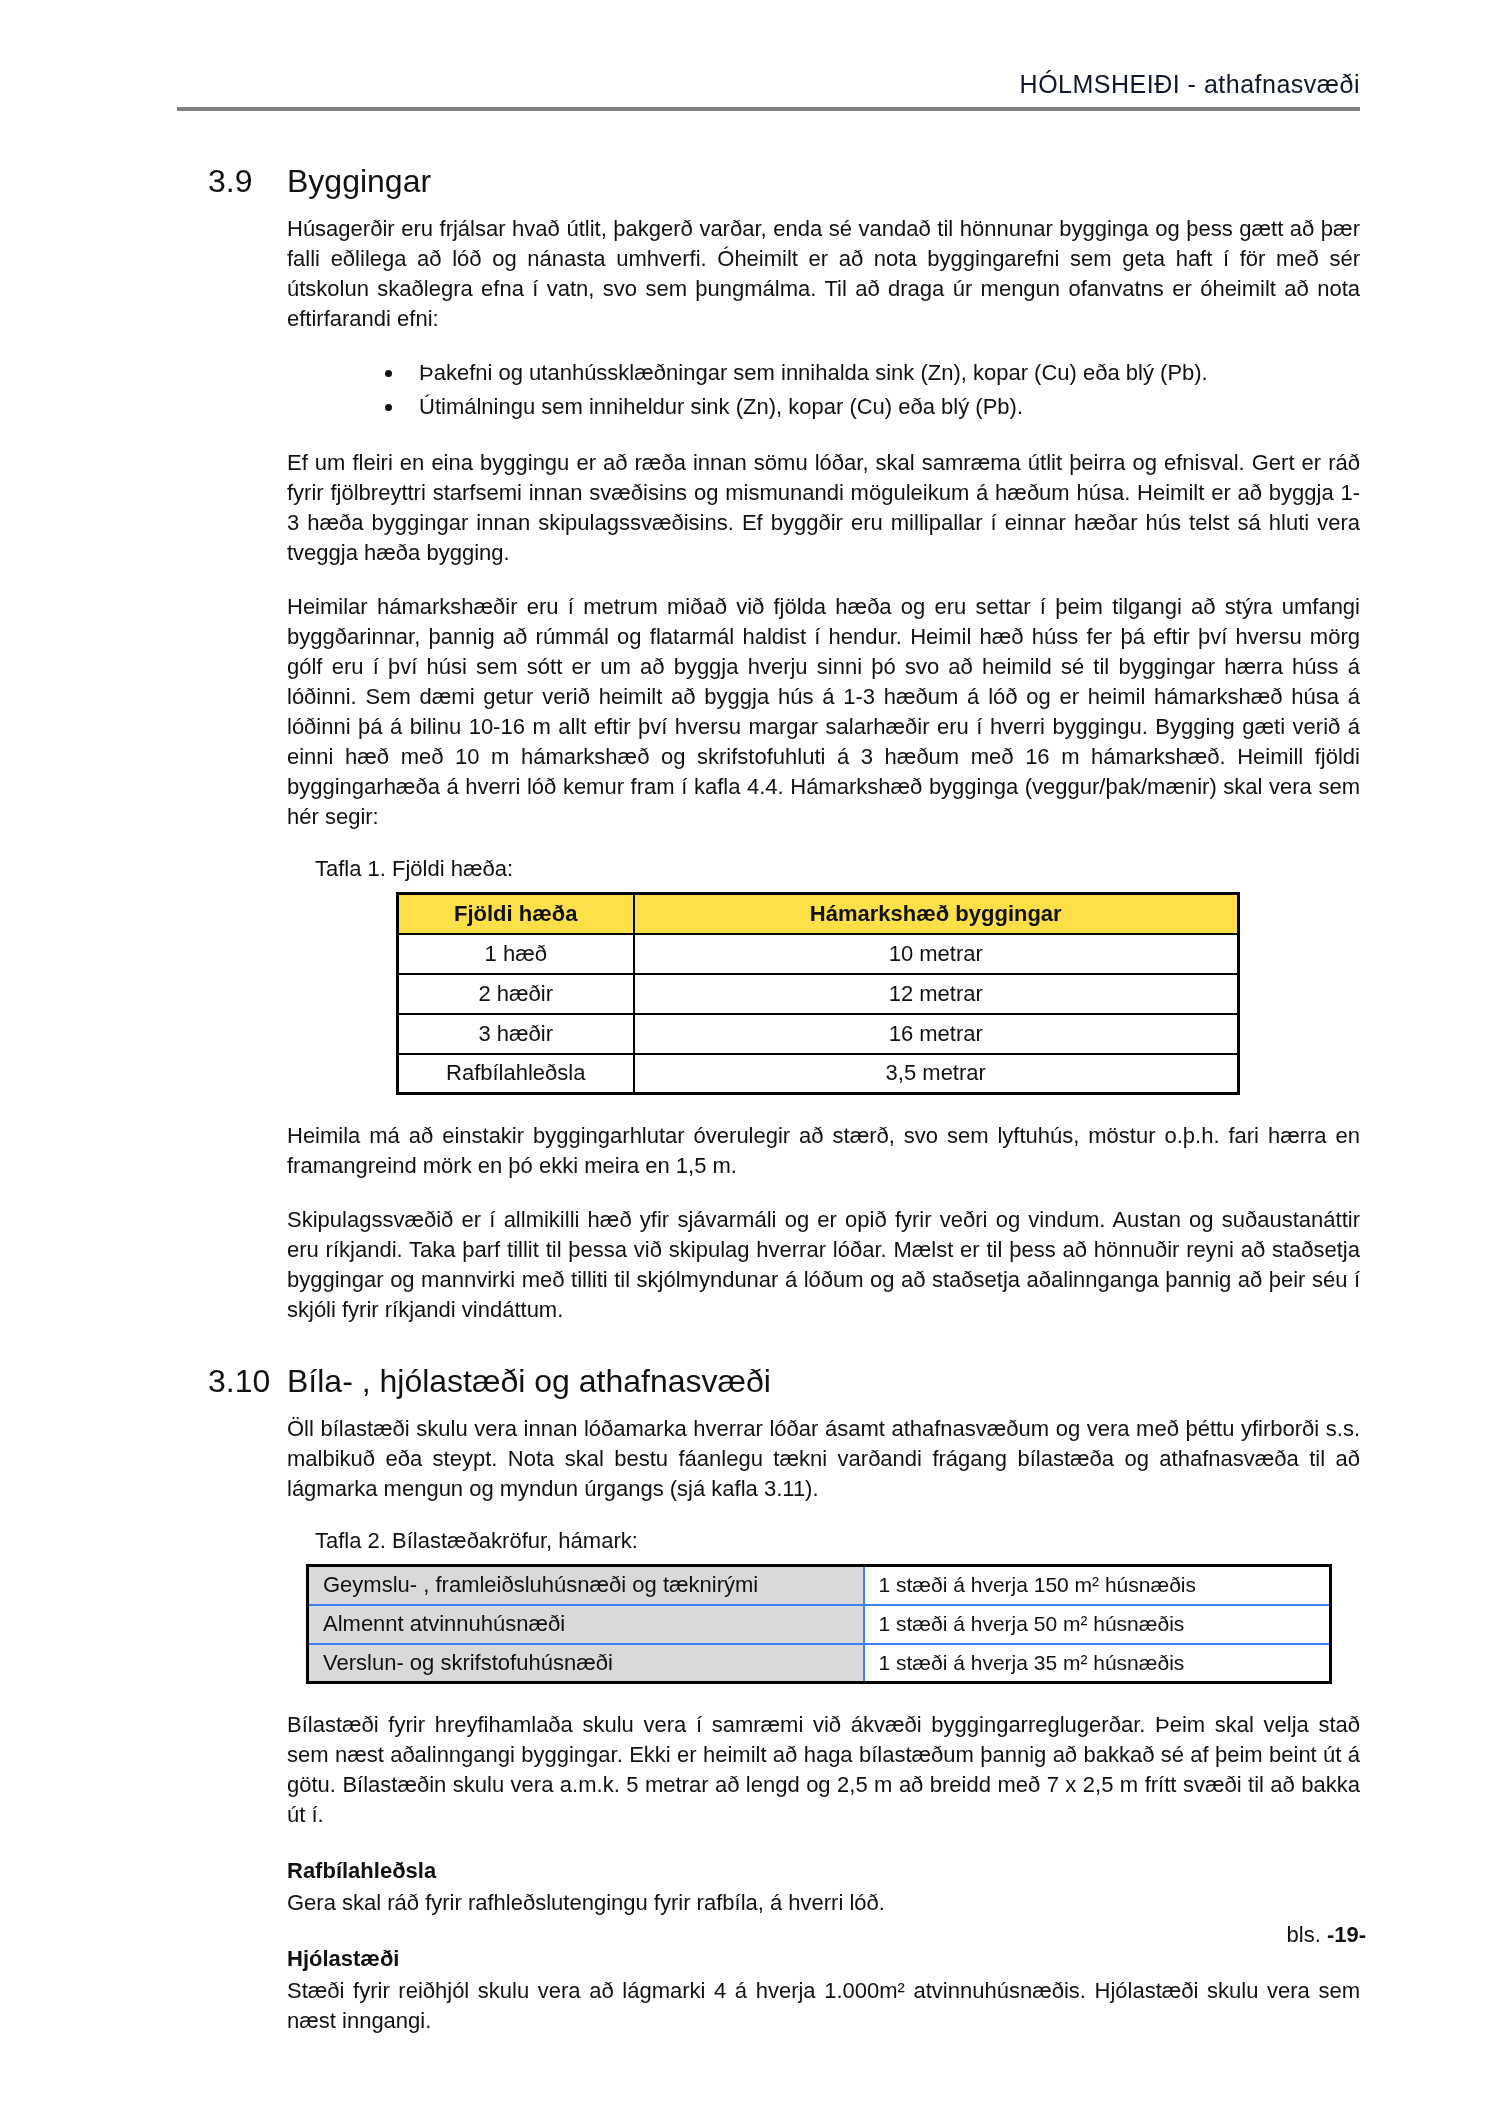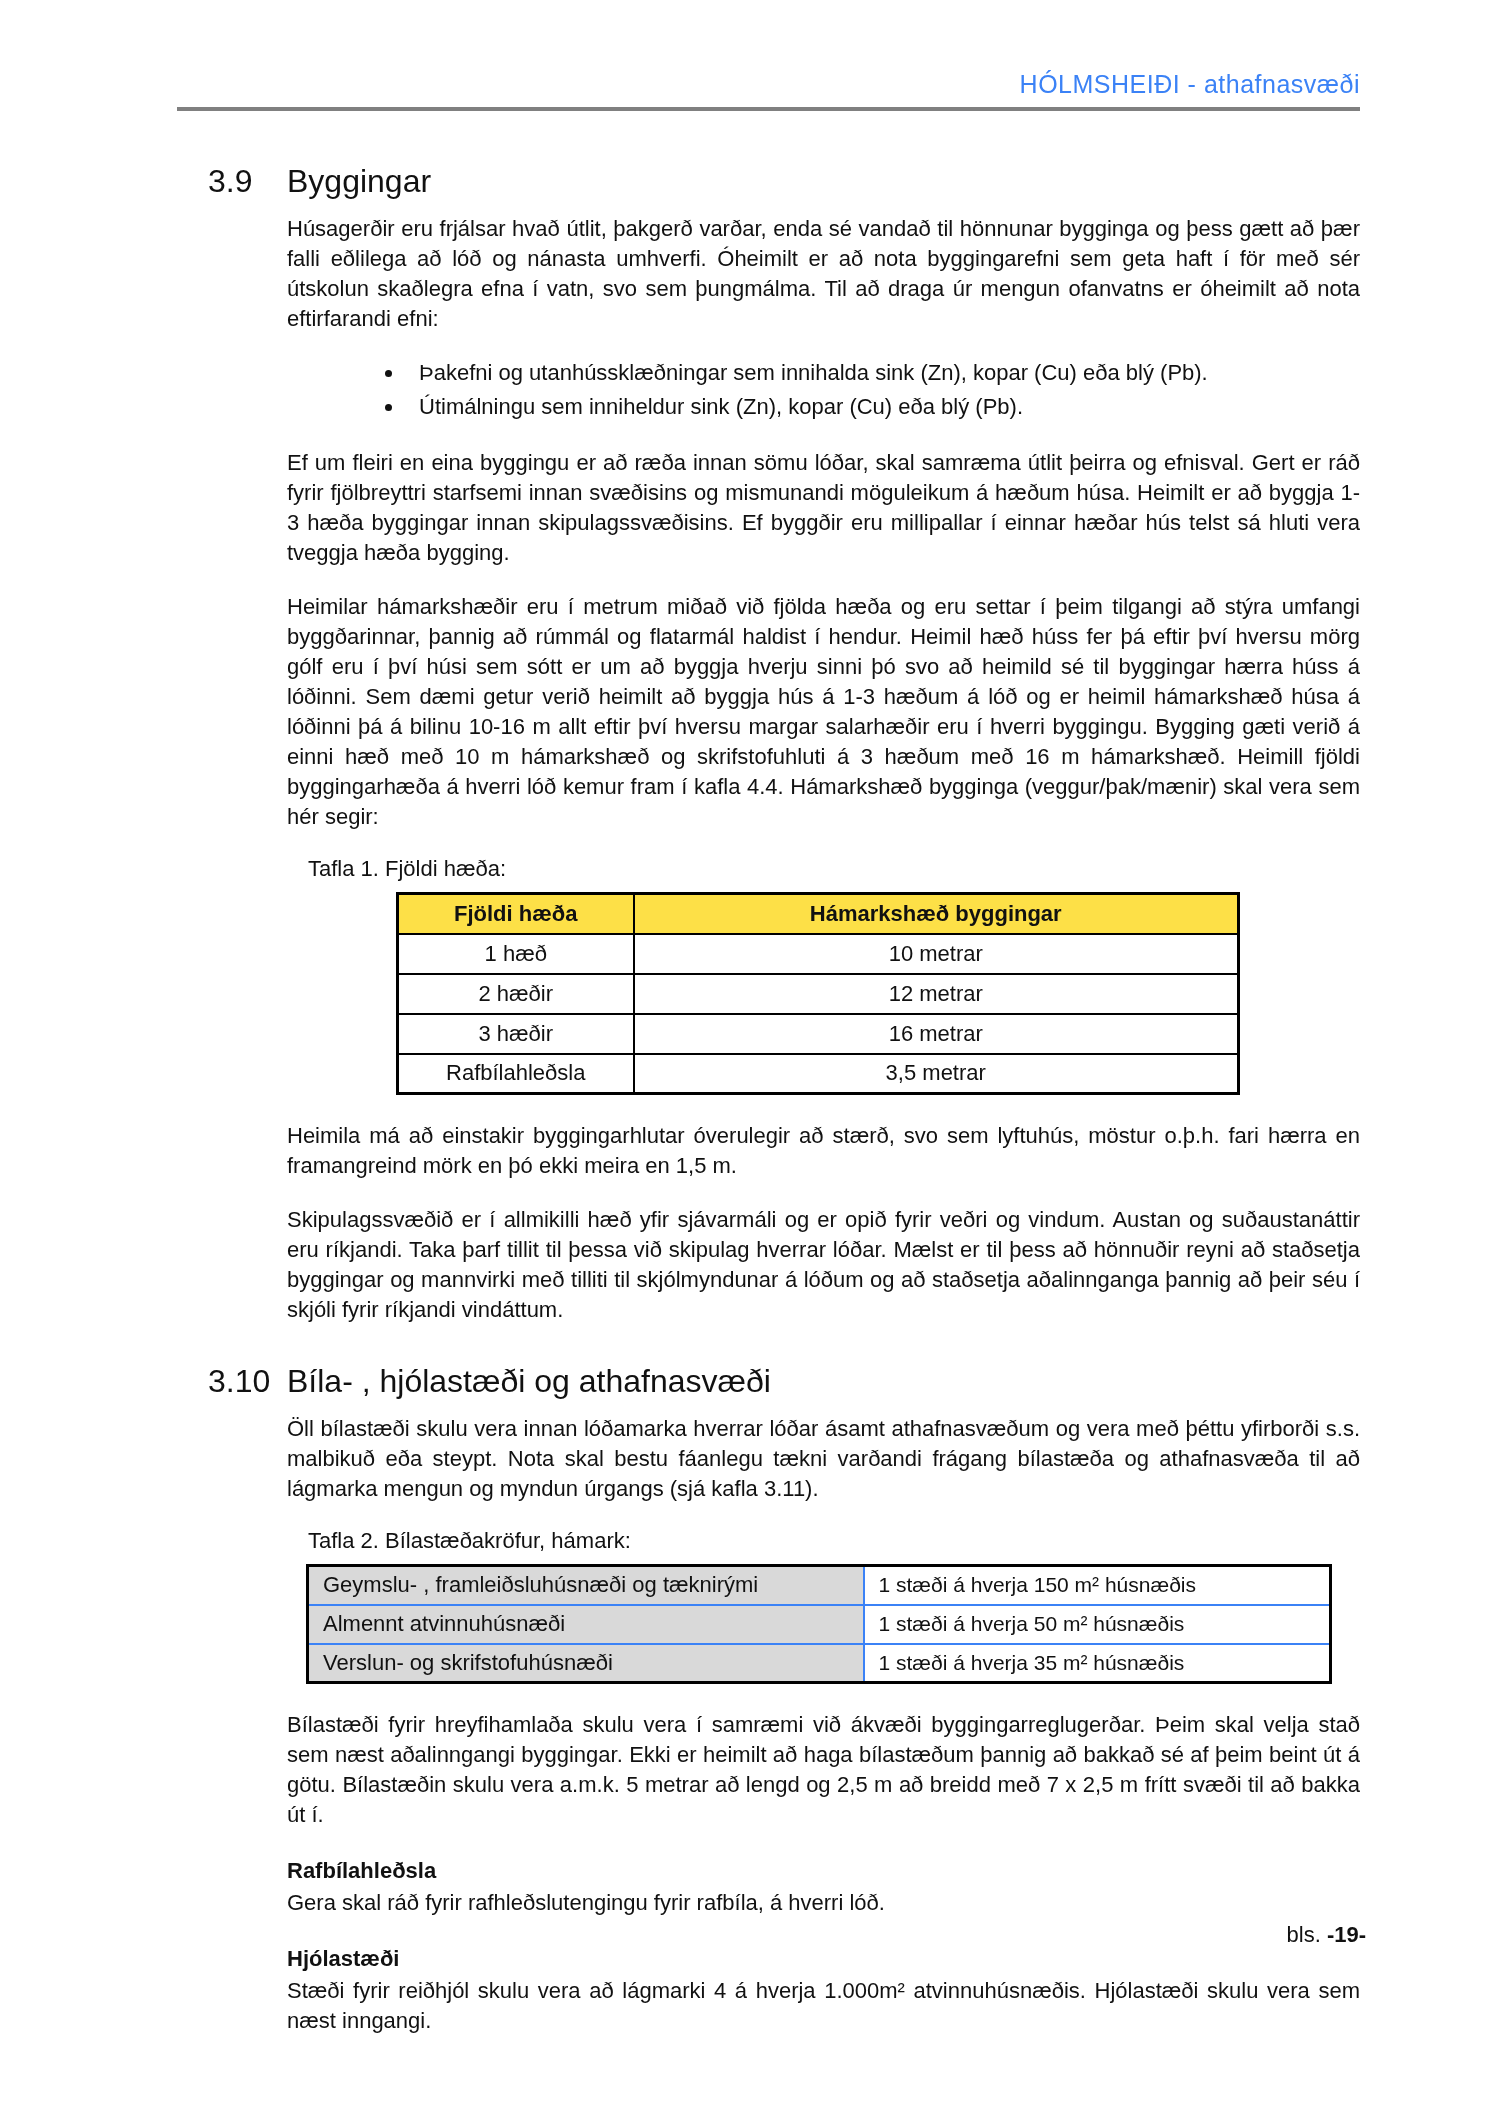--- a/index.html
+++ b/index.html
@@ -13,21 +13,21 @@
     font-family: "Liberation Sans", "DejaVu Sans", sans-serif;
     color: #111111;
     overflow: hidden;
   }
   
   .header {
     margin: 70px 140px 0 177px;
     text-align: right;
     font-size: 25px;
     letter-spacing: 0.5px;
-    color: #3b82f6;
+    color: #0f172a;
   }
   .header-rule {
     margin: 8px 140px 0 177px;
     border-bottom: 4px solid #808080;
   }
   
   .content { margin: 52px 140px 0 208px; }
   .section-heading {
     display: flex;
     align-items: center;
@@ -45,21 +45,21 @@
   }
   ul.bullets {
     margin: 0 0 26px 0;
     padding-left: 118px;
     font-size: 22px;
     line-height: 30px;
   }
   ul.bullets li { margin-bottom: 4px; padding-left: 14px; }
   .table-caption {
     font-size: 22px;
-    margin: 0 0 10px 21px;
+    margin: 0 0 10px 28px;
   }
   table { border-collapse: collapse; }
   
   .table1 {
     margin: 0 0 26px 109px;
     width: 844px;
     border: 3px solid #000;
     font-size: 22px;
   }
   .table1 th, .table1 td {

